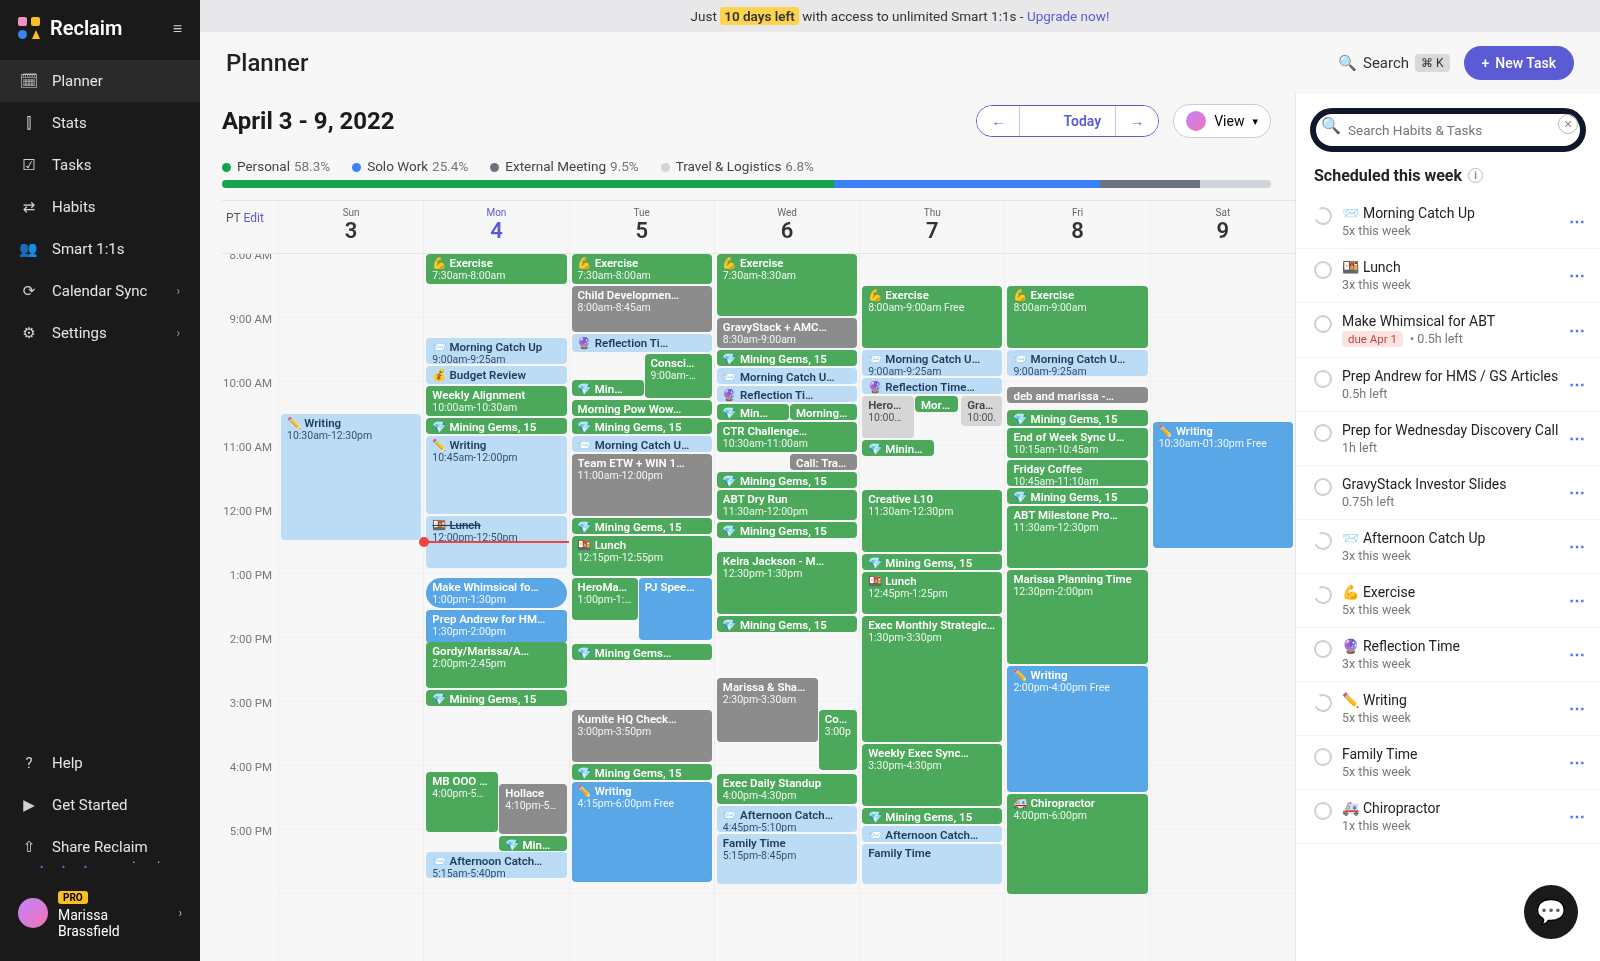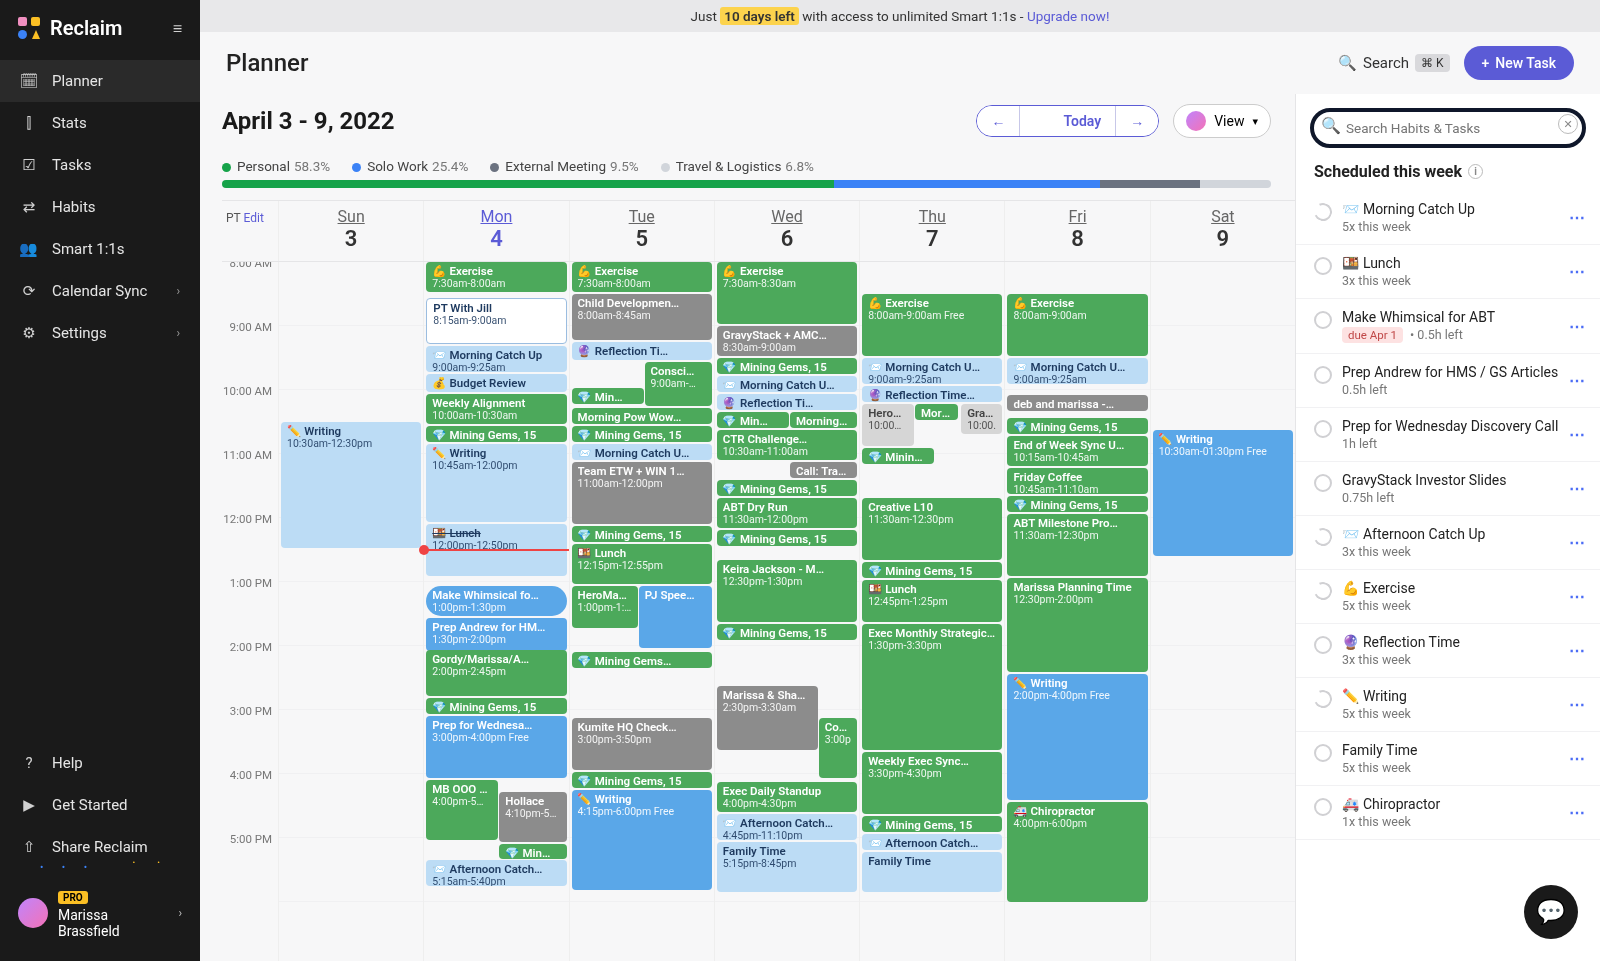--- a/index.html
+++ b/index.html
@@ -54,21 +54,21 @@
 .bar div:nth-child(1){background:#16a34a}
 .bar div:nth-child(2){background:#3b82f6}
 .bar div:nth-child(3){background:#6b7280}
 .bar div:nth-child(4){background:#d1d5db}
 
 .grid-wrap { flex: 1; overflow: hidden; display:flex; flex-direction:column; border-top:1px solid #e5e5e7; margin-right:0;}
 .day-header { display: grid; grid-template-columns: 56px repeat(7, 1fr); border-bottom: 1px solid #e5e5e7; }
 .day-header .tz { font-size: 12px; color: #555; padding: 10px 4px; }
 .day-header .tz a { color: #5b5bd6; text-decoration:none;margin-top:33px; }
 .day-header .day { text-align: center; padding: 6px 0 10px; border-left: 1px solid #eee; }
-.day-header .dow { font-size: 16px; color: #666; text-decoration: underline; }
+.day-header .dow { font-size: 10px; color: #666; }
 .day-header .dnum { font-size: 22px; font-weight: 600; color: #333; }
 .day-header .day.active .dow, .day-header .day.active .dnum { color: #5b5bd6; }
 .grid-body { flex:1; overflow-y:auto; display:grid; grid-template-columns: 56px repeat(7,1fr); position:relative; }
 .hours { grid-column:1; }
 .hours .hr { height: 64px; text-align:right; padding-right:6px; font-size:11.5px; color:#777; position:relative; top:-6px;}
 .daycol { border-left:1px solid #eee; position:relative; }
 .daycol .slot { height:64px; border-bottom:1px solid #f0f0f2; }
 .ev { position:absolute; left:2px; right:2px; border-radius:4px; padding:3px 6px 4px; font-size:11.5px; line-height:1.15; overflow:hidden; color:#fff; cursor:pointer;}
 .ev .t { font-weight:600; white-space:nowrap; overflow:hidden; text-overflow:ellipsis;}
 .ev .s { font-size:10.5px; opacity:.9; white-space:nowrap; overflow:hidden;}
@@ -76,21 +76,21 @@
 .ev.blue{background:#5aa7e8}
 .ev.lblue{background:#bcdcf5;color:#1e3a5f}
 .ev.gray{background:#8c8c8c}
 .ev.lgray{background:#d6d6d6;color:#444}
 .ev.outline{background:#fff;border:1px solid #9bbde0;color:#1e3a5f}
 .nowline { position:absolute; left:0; right:0; height:2px; background:#ef4444; z-index:5;}
 .nowline::before{content:'';position:absolute;left:-5px;top:-4px;width:10px;height:10px;border-radius:50%;background:#ef4444;}
 
 .side-panel { width: 305px; border-left: 1px solid #e5e5e7; background: #fff; display: flex; flex-direction: column; padding: 14px 0; }
 .sp-search { margin: 0 14px 14px; position: relative; }
-.sp-search input { width: 100%; border: 4px solid #0f172a; border-radius: 999px; padding: 8px 34px 8px 32px; font-size: 13.5px; background:#fff; }
+.sp-search input { width: 100%; border: 6px solid #0f172a; border-radius: 999px; padding: 8px 34px 8px 32px; font-size: 13.5px; background:#fff; }
 .sp-search .mag { position:absolute; left:11px; top:8px; color:#888; }
 .sp-search .clr { position:absolute; right:8px; top:6px; width:20px;height:20px;border:1px solid #bbb;border-radius:50%;display:flex;align-items:center;justify-content:center;font-size:11px;color:#888;cursor:pointer;}
 .sp-title { font-size: 16px; font-weight: 700; padding: 0 18px 10px; color:#222; display:flex; align-items:center; gap:6px;}
 .sp-title .info{width:15px;height:15px;border:1px solid #bbb;border-radius:50%;font-size:10px;display:inline-flex;align-items:center;justify-content:center;color:#888;}
 .sp-list { flex:1; overflow-y:auto; }
 .sp-item { display:flex; align-items:flex-start; gap:10px; padding:10px 14px 10px 18px; border-bottom:1px solid #f1f1f3; }
 .sp-radio { width:18px;height:18px;border:2px solid #d0d0d3;border-radius:50%;margin-top:2px;flex-shrink:0;}
 .sp-radio.spin { border-color:#d0d0d3 #d0d0d3 #d0d0d3 transparent; transform:rotate(20deg);}
 .sp-body { flex:1; min-width:0; }
 .sp-body .nm { font-size:14px; color:#222; margin-bottom:2px;}
@@ -291,24 +291,20 @@
               <div class="slot"></div>
               <div class="slot"></div>
               <div class="slot"></div>
               <div class="slot"></div>
               <div class="slot"></div>
               <div class="slot"></div>
               <div class="ev green" style="top: 0px; height: 30px;">
                 <div class="t">💪 Exercise</div>
                 <div class="s">7:30am-8:00am</div>
               </div>
-              <div class="ev outline" style="top: 36px; height: 46px;">
-                <div class="t">PT With Jill</div>
-                <div class="s">8:15am-9:00am</div>
-              </div>
               <div class="ev lblue" style="top: 84px; height: 26px;">
                 <div class="t">📨 Morning Catch Up</div>
                 <div class="s">9:00am-9:25am</div>
               </div>
               <div class="ev lblue" style="top: 112px; height: 18px;">
                 <div class="t">💰 Budget Review</div>
               </div>
               <div class="ev green" style="top: 132px; height: 30px;">
                 <div class="t">Weekly Alignment</div>
                 <div class="s">10:00am-10:30am</div>
@@ -332,24 +328,20 @@
                 <div class="t">Prep Andrew for HM…</div>
                 <div class="s">1:30pm-2:00pm</div>
               </div>
               <div class="ev green" style="top: 388px; height: 46px;">
                 <div class="t">Gordy/Marissa/A…</div>
                 <div class="s">2:00pm-2:45pm</div>
               </div>
               <div class="ev green" style="top: 436px; height: 16px;">
                 <div class="t">💎 Mining Gems, 15</div>
               </div>
-              <div class="ev blue" style="top: 454px; height: 62px;">
-                <div class="t">Prep for Wednesa…</div>
-                <div class="s">3:00pm-4:00pm  Free</div>
-              </div>
               <div class="ev green" style="top: 518px; height: 60px; right: auto; width: 50%;">
                 <div class="t">MB OOO …</div>
                 <div class="s">4:00pm-5…</div>
               </div>
               <div class="ev gray" style="top: 530px; height: 50px; left: 52%;">
                 <div class="t">Hollace</div>
                 <div class="s">4:10pm-5…</div>
               </div>
               <div class="ev green" style="top: 582px; height: 15px; left: 52%;">
                 <div class="t">💎 Min…</div>
@@ -496,21 +488,21 @@
               <div class="ev green" style="top: 456px; height: 60px; left: 72%;">
                 <div class="t">Consci…</div>
                 <div class="s">3:00pm-4…</div>
               </div>
               <div class="ev green" style="top: 520px; height: 30px;">
                 <div class="t">Exec Daily Standup</div>
                 <div class="s">4:00pm-4:30pm</div>
               </div>
               <div class="ev lblue" style="top: 552px; height: 26px;">
                 <div class="t">📨 Afternoon Catch…</div>
-                <div class="s">4:45pm-11:10pm</div>
+                <div class="s">4:45pm-5:10pm</div>
               </div>
               <div class="ev lblue" style="top: 580px; height: 50px;">
                 <div class="t">Family Time</div>
                 <div class="s">5:15pm-8:45pm</div>
               </div>
             </div>
             <div class="daycol">
               <div class="slot"></div>
               <div class="slot"></div>
               <div class="slot"></div>

